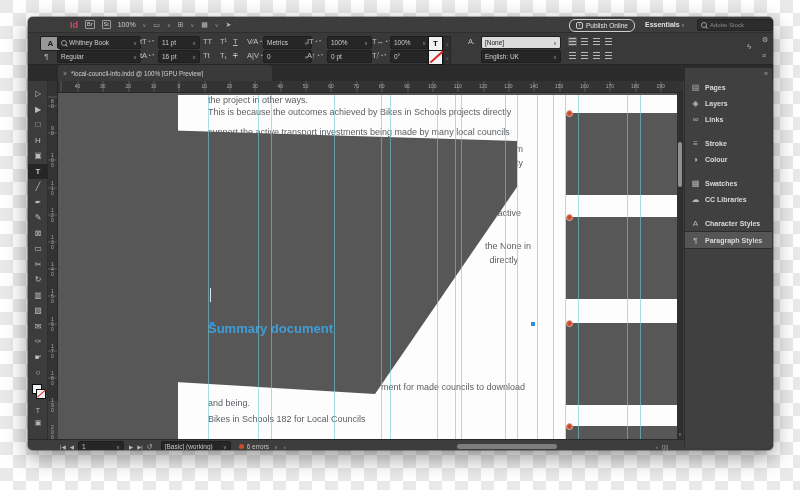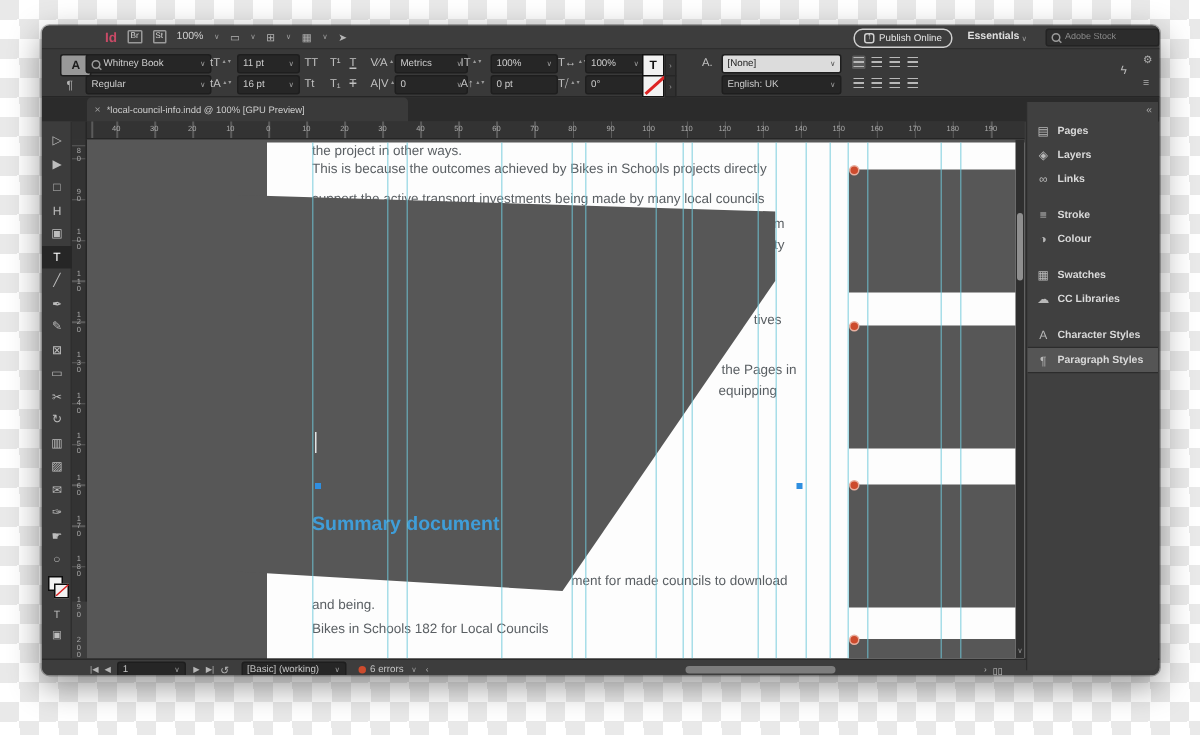--- a/index.html
+++ b/index.html
@@ -75,21 +75,21 @@
   .midrow{display:flex;height:308px;}
   .vruler{position:relative;width:10px;background:#333;border-right:1px solid #262626;box-sizing:border-box;
     background-image:repeating-linear-gradient(to bottom,#5b5b5b 0 1px,transparent 1px 27.2px);background-position:0 12.5px;}
   .vlabel{position:absolute;left:0;width:9px;text-align:center;font-size:5px;line-height:5px;color:#ababab;white-space:pre-line;}
   .canvas{position:relative;width:625px;height:346px;background:#575757;overflow:hidden;}
   .page{position:absolute;left:120px;top:2px;width:505px;height:344px;background:#fdfdfd;z-index:1;}
   .docline{position:absolute;z-index:2;font-size:9px;color:#5a5f63;white-space:nowrap;}
   .graypoly{position:absolute;left:0;top:0;width:625px;height:346px;background:#575757;z-index:3;
     clip-path:polygon(100px 37px,459px 48px,459px 94px,317px 301px,100px 288px);}
   .frame{position:absolute;left:508px;width:111px;background:#575757;z-index:3;}
-  .heading{position:absolute;left:150px;top:248px;z-index:4;font-size:13px;font-weight:bold;color:var(--heading,#3f9dd8);white-space:nowrap;text-align:center;}
+  .heading{position:absolute;left:150px;top:228px;z-index:4;font-size:13px;font-weight:bold;color:var(--heading,#3f9dd8);white-space:nowrap;text-align:center;}
   .cursorbar{position:absolute;left:152px;top:195px;width:1px;height:14px;background:#e3e3e3;z-index:4;}
   .handle{position:absolute;width:4px;height:4px;background:var(--selblue,#2f8fe0);z-index:4;}
   .guide{position:absolute;top:2px;bottom:0;width:1px;background:var(--guide,#6fc9da);opacity:.6;z-index:5;}
   .badge{position:absolute;left:508px;width:7px;height:7px;border-radius:50%;background:var(--errred,#cd4b2d);
     border:1px solid #e8b0a0;box-sizing:border-box;z-index:6;}
   .vsb{position:absolute;right:0;top:0;width:6px;height:346px;background:#2f2f2f;z-index:7;}
   .vsb .thumb{position:absolute;left:1px;top:49px;width:4px;height:45px;background:#8f8f8f;border-radius:2px;}
   .vsb .arr{position:absolute;left:0;bottom:2px;width:6px;text-align:center;color:#8f8f8f;font-size:5px;}
   .dockcol{width:90px;background:#3b3b3b;}
   
@@ -374,23 +374,23 @@
 0</span>
             </div>
         <div class="canvas" id="canvas">
           <div class="page"></div>
           <div id="textlayer">
                 <div class="docline" style="top: 2px; left: 150px;">the project in other ways.</div>
                 <div class="docline" style="top: 14px; left: 150px;">This is because the outcomes achieved by Bikes in Schools projects directly</div>
                 <div class="docline" style="top: 34px; left: 150px;">support the active transport investments being made by many local councils</div>
                 <div class="docline" style="top: 51px; right: 160px;">m</div>
                 <div class="docline" style="top: 65px; right: 160px;">ty</div>
-                <div class="docline" style="top: 115px; right: 162px;">tives</div>
-                <div class="docline" style="top: 148px; right: 152px;">the Pages in</div>
-                <div class="docline" style="top: 162px; right: 165px;">equipping</div>
+                <div class="docline" style="top: 115px; right: 162px;">active</div>
+                <div class="docline" style="top: 148px; right: 152px;">the None in</div>
+                <div class="docline" style="top: 162px; right: 165px;">directly</div>
                 <div class="docline" style="top: 289px; right: 158px;">ment for made councils to download</div>
                 <div class="docline" style="top: 305px; left: 150px;">and being.</div>
                 <div class="docline" style="top: 321px; left: 150px;">Bikes in Schools 182 for Local Councils</div>
               </div>
           <div class="graypoly"></div>
           <div id="framelayer">
                 <div class="frame" style="top: 20px; height: 82px;"></div>
                 <div class="badge" style="top: 17px;"></div>
                 <div class="frame" style="top: 124px; height: 82px;"></div>
                 <div class="badge" style="top: 121px;"></div>

